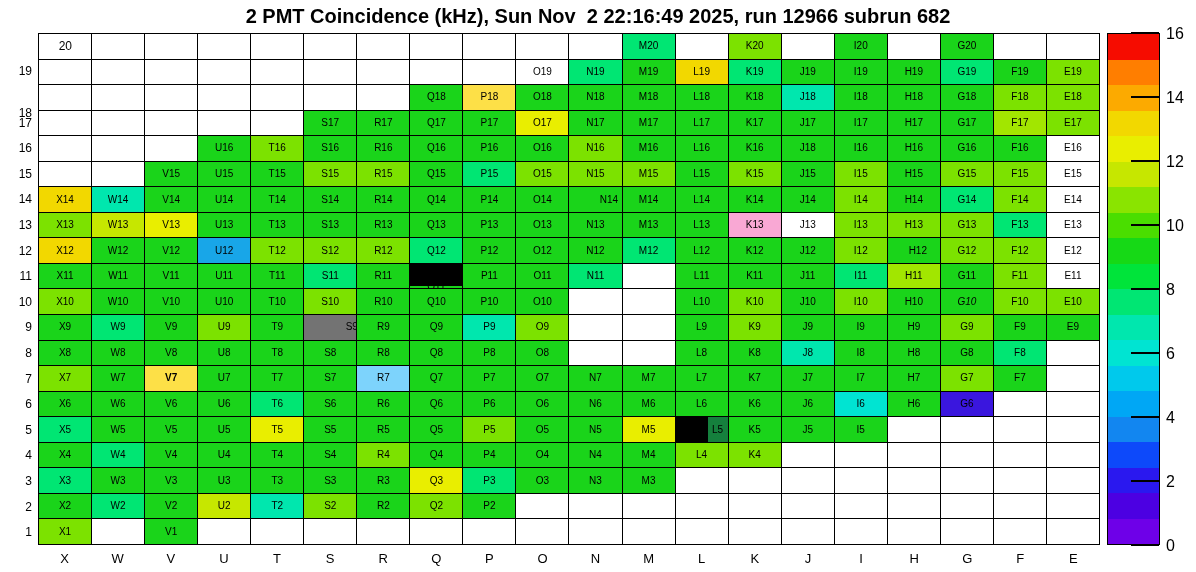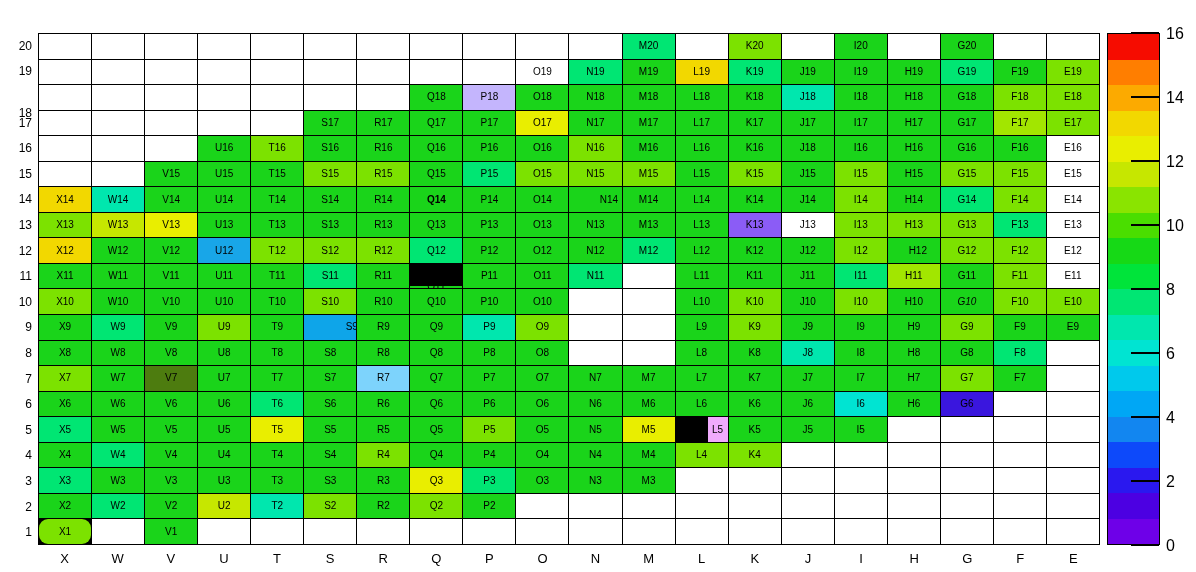--- a/index.html
+++ b/index.html
@@ -27,20 +27,21 @@
     border:1px solid #000; box-sizing:border-box; display:flex; flex-direction:column-reverse;
   }
   .band { flex:1 1 auto; }
   .ctick { position:absolute; background:#000; height:2px; width:28px; left:1131px; }
   .clab { position:absolute; left:1166px; font-size:16px; }
 </style>
 </head>
 <body>
 
 <div class="canvas">
+  <div class="title">2 PMT Coincidence (kHz), Sun Nov  2 22:16:49 2025, run 12966 subrun 682</div>
   <div class="grid" id="grid">
       <div class="cell" style="background: rgb(255, 255, 255);"></div>
       <div class="cell" style="background: rgb(255, 255, 255);"></div>
       <div class="cell" style="background: rgb(255, 255, 255);"></div>
       <div class="cell" style="background: rgb(255, 255, 255);"></div>
       <div class="cell" style="background: rgb(255, 255, 255);"></div>
       <div class="cell" style="background: rgb(255, 255, 255);"></div>
       <div class="cell" style="background: rgb(255, 255, 255);"></div>
       <div class="cell" style="background: rgb(255, 255, 255);"></div>
       <div class="cell" style="background: rgb(255, 255, 255);"></div>
@@ -76,21 +77,21 @@
       <div class="cell" style="background: rgb(26, 212, 26);">F19</div>
       <div class="cell" style="background: rgb(124, 226, 0);">E19</div>
       <div class="cell" style="background: rgb(255, 255, 255);"></div>
       <div class="cell" style="background: rgb(255, 255, 255);"></div>
       <div class="cell" style="background: rgb(255, 255, 255);"></div>
       <div class="cell" style="background: rgb(255, 255, 255);"></div>
       <div class="cell" style="background: rgb(255, 255, 255);"></div>
       <div class="cell" style="background: rgb(255, 255, 255);"></div>
       <div class="cell" style="background: rgb(255, 255, 255);"></div>
       <div class="cell" style="background: rgb(26, 212, 26);">Q18</div>
-      <div class="cell" style="background: #c4b5fd;">P18</div>
+      <div class="cell" style="background: #fde047;">P18</div>
       <div class="cell" style="background: rgb(26, 212, 26);">O18</div>
       <div class="cell" style="background: rgb(26, 212, 26);">N18</div>
       <div class="cell" style="background: rgb(26, 212, 26);">M18</div>
       <div class="cell" style="background: rgb(26, 212, 26);">L18</div>
       <div class="cell" style="background: rgb(26, 212, 26);">K18</div>
       <div class="cell" style="background: rgb(0, 231, 174);">J18</div>
       <div class="cell" style="background: rgb(26, 212, 26);">I18</div>
       <div class="cell" style="background: rgb(26, 212, 26);">H18</div>
       <div class="cell" style="background: rgb(26, 212, 26);">G18</div>
       <div class="cell" style="background: rgb(124, 226, 0);">F18</div>
@@ -155,21 +156,21 @@
       <div class="cell" style="background: rgb(124, 226, 0);">G15</div>
       <div class="cell" style="background: rgb(124, 226, 0);">F15</div>
       <div class="cell" style="background: rgb(255, 255, 255);">E15</div>
       <div class="cell" style="background: rgb(242, 216, 0);">X14</div>
       <div class="cell" style="background: rgb(0, 231, 174);">W14</div>
       <div class="cell" style="background: rgb(26, 212, 26);">V14</div>
       <div class="cell" style="background: rgb(26, 212, 26);">U14</div>
       <div class="cell" style="background: rgb(26, 212, 26);">T14</div>
       <div class="cell" style="background: rgb(26, 212, 26);">S14</div>
       <div class="cell" style="background: rgb(26, 212, 26);">R14</div>
-      <div class="cell" style="background: rgb(26, 212, 26); font-weight: bold;">Q14</div>
+      <div class="cell" style="background: rgb(26, 212, 26);">Q14</div>
       <div class="cell" style="background: rgb(26, 212, 26);">P14</div>
       <div class="cell" style="background: rgb(26, 212, 26);">O14</div>
       <div class="cell" style="background: rgb(26, 212, 26); padding-left: 27px;">N14</div>
       <div class="cell" style="background: rgb(26, 212, 26);">M14</div>
       <div class="cell" style="background: rgb(26, 212, 26);">L14</div>
       <div class="cell" style="background: rgb(26, 212, 26);">K14</div>
       <div class="cell" style="background: rgb(26, 212, 26);">J14</div>
       <div class="cell" style="background: rgb(124, 226, 0);">I14</div>
       <div class="cell" style="background: rgb(26, 212, 26);">H14</div>
       <div class="cell" style="background: rgb(0, 230, 115);">G14</div>
@@ -181,21 +182,21 @@
       <div class="cell" style="background: rgb(26, 212, 26);">U13</div>
       <div class="cell" style="background: rgb(26, 212, 26);">T13</div>
       <div class="cell" style="background: rgb(26, 212, 26);">S13</div>
       <div class="cell" style="background: rgb(26, 212, 26);">R13</div>
       <div class="cell" style="background: rgb(26, 212, 26);">Q13</div>
       <div class="cell" style="background: rgb(26, 212, 26);">P13</div>
       <div class="cell" style="background: rgb(26, 212, 26);">O13</div>
       <div class="cell" style="background: rgb(26, 212, 26);">N13</div>
       <div class="cell" style="background: rgb(26, 212, 26);">M13</div>
       <div class="cell" style="background: rgb(26, 212, 26);">L13</div>
-      <div class="cell" style="background: #8b5cf6;">K13</div>
+      <div class="cell" style="background: #f9a8d4;">K13</div>
       <div class="cell" style="background: rgb(255, 255, 255);">J13</div>
       <div class="cell" style="background: rgb(124, 226, 0);">I13</div>
       <div class="cell" style="background: rgb(124, 226, 0);">H13</div>
       <div class="cell" style="background: rgb(124, 226, 0);">G13</div>
       <div class="cell" style="background: rgb(0, 230, 115);">F13</div>
       <div class="cell" style="background: rgb(255, 255, 255);">E13</div>
       <div class="cell" style="background: rgb(242, 216, 0);">X12</div>
       <div class="cell" style="background: rgb(26, 212, 26);">W12</div>
       <div class="cell" style="background: rgb(26, 212, 26);">V12</div>
       <div class="cell" style="background: rgb(24, 166, 232);">U12</div>
@@ -253,21 +254,21 @@
       <div class="cell" style="background: rgb(124, 226, 0);">I10</div>
       <div class="cell" style="background: rgb(26, 212, 26);">H10</div>
       <div class="cell" style="background: rgb(26, 212, 26); font-style: italic;">G10</div>
       <div class="cell" style="background: rgb(124, 226, 0);">F10</div>
       <div class="cell" style="background: rgb(124, 226, 0);">E10</div>
       <div class="cell" style="background: rgb(26, 212, 26);">X9</div>
       <div class="cell" style="background: rgb(0, 230, 115);">W9</div>
       <div class="cell" style="background: rgb(26, 212, 26);">V9</div>
       <div class="cell" style="background: rgb(124, 226, 0);">U9</div>
       <div class="cell" style="background: rgb(26, 212, 26);">T9</div>
-      <div class="cell" style="background: #0ea5e9; padding-left: 43px;">S9</div>
+      <div class="cell" style="background: #737373; padding-left: 43px;">S9</div>
       <div class="cell" style="background: rgb(26, 212, 26);">R9</div>
       <div class="cell" style="background: rgb(26, 212, 26);">Q9</div>
       <div class="cell" style="background: rgb(0, 231, 174);">P9</div>
       <div class="cell" style="background: rgb(124, 226, 0);">O9</div>
       <div class="cell" style="background: rgb(255, 255, 255);"></div>
       <div class="cell" style="background: rgb(255, 255, 255);"></div>
       <div class="cell" style="background: rgb(26, 212, 26);">L9</div>
       <div class="cell" style="background: rgb(124, 226, 0);">K9</div>
       <div class="cell" style="background: rgb(26, 212, 26);">J9</div>
       <div class="cell" style="background: rgb(26, 212, 26);">I9</div>
@@ -290,21 +291,21 @@
       <div class="cell" style="background: rgb(26, 212, 26);">L8</div>
       <div class="cell" style="background: rgb(26, 212, 26);">K8</div>
       <div class="cell" style="background: rgb(0, 231, 174);">J8</div>
       <div class="cell" style="background: rgb(26, 212, 26);">I8</div>
       <div class="cell" style="background: rgb(26, 212, 26);">H8</div>
       <div class="cell" style="background: rgb(26, 212, 26);">G8</div>
       <div class="cell" style="background: rgb(0, 230, 115);">F8</div>
       <div class="cell" style="background: rgb(255, 255, 255);"></div>
       <div class="cell" style="background: rgb(124, 226, 0);">X7</div>
       <div class="cell" style="background: rgb(26, 212, 26);">W7</div>
-      <div class="cell" style="background: #4d7c0f;">V7</div>
+      <div class="cell" style="background: #fde047; font-weight: bold;">V7</div>
       <div class="cell" style="background: rgb(26, 212, 26);">U7</div>
       <div class="cell" style="background: rgb(26, 212, 26);">T7</div>
       <div class="cell" style="background: rgb(26, 212, 26);">S7</div>
       <div class="cell" style="background: #7dd3fc;">R7</div>
       <div class="cell" style="background: rgb(26, 212, 26);">Q7</div>
       <div class="cell" style="background: rgb(26, 212, 26);">P7</div>
       <div class="cell" style="background: rgb(26, 212, 26);">O7</div>
       <div class="cell" style="background: rgb(26, 212, 26);">N7</div>
       <div class="cell" style="background: rgb(26, 212, 26);">M7</div>
       <div class="cell" style="background: rgb(26, 212, 26);">L7</div>
@@ -340,21 +341,21 @@
       <div class="cell" style="background: rgb(26, 212, 26);">V5</div>
       <div class="cell" style="background: rgb(26, 212, 26);">U5</div>
       <div class="cell" style="background: rgb(233, 238, 0);">T5</div>
       <div class="cell" style="background: rgb(26, 212, 26);">S5</div>
       <div class="cell" style="background: rgb(26, 212, 26);">R5</div>
       <div class="cell" style="background: rgb(26, 212, 26);">Q5</div>
       <div class="cell" style="background: rgb(124, 226, 0);">P5</div>
       <div class="cell" style="background: rgb(26, 212, 26);">O5</div>
       <div class="cell" style="background: rgb(26, 212, 26);">N5</div>
       <div class="cell" style="background: rgb(233, 238, 0);">M5</div>
-      <div class="cell" style="background: #f0abfc; margin-left: 32px;">L5</div>
+      <div class="cell" style="background: #15803d; margin-left: 32px;">L5</div>
       <div class="cell" style="background: rgb(26, 212, 26);">K5</div>
       <div class="cell" style="background: rgb(26, 212, 26);">J5</div>
       <div class="cell" style="background: rgb(26, 212, 26);">I5</div>
       <div class="cell" style="background: rgb(255, 255, 255);"></div>
       <div class="cell" style="background: rgb(255, 255, 255);"></div>
       <div class="cell" style="background: rgb(255, 255, 255);"></div>
       <div class="cell" style="background: rgb(255, 255, 255);"></div>
       <div class="cell" style="background: rgb(26, 212, 26);">X4</div>
       <div class="cell" style="background: rgb(0, 230, 115);">W4</div>
       <div class="cell" style="background: rgb(26, 212, 26);">V4</div>
@@ -408,21 +409,21 @@
       <div class="cell" style="background: rgb(255, 255, 255);"></div>
       <div class="cell" style="background: rgb(255, 255, 255);"></div>
       <div class="cell" style="background: rgb(255, 255, 255);"></div>
       <div class="cell" style="background: rgb(255, 255, 255);"></div>
       <div class="cell" style="background: rgb(255, 255, 255);"></div>
       <div class="cell" style="background: rgb(255, 255, 255);"></div>
       <div class="cell" style="background: rgb(255, 255, 255);"></div>
       <div class="cell" style="background: rgb(255, 255, 255);"></div>
       <div class="cell" style="background: rgb(255, 255, 255);"></div>
       <div class="cell" style="background: rgb(255, 255, 255);"></div>
-      <div class="cell" style="background: rgb(124, 226, 0); border-radius: 9px;">X1</div>
+      <div class="cell" style="background: rgb(124, 226, 0);">X1</div>
       <div class="cell" style="background: rgb(255, 255, 255);"></div>
       <div class="cell" style="background: rgb(26, 212, 26);">V1</div>
       <div class="cell" style="background: rgb(255, 255, 255);"></div>
       <div class="cell" style="background: rgb(255, 255, 255);"></div>
       <div class="cell" style="background: rgb(255, 255, 255);"></div>
       <div class="cell" style="background: rgb(255, 255, 255);"></div>
       <div class="cell" style="background: rgb(255, 255, 255);"></div>
       <div class="cell" style="background: rgb(255, 255, 255);"></div>
       <div class="cell" style="background: rgb(255, 255, 255);"></div>
       <div class="cell" style="background: rgb(255, 255, 255);"></div>
@@ -430,21 +431,21 @@
       <div class="cell" style="background: rgb(255, 255, 255);"></div>
       <div class="cell" style="background: rgb(255, 255, 255);"></div>
       <div class="cell" style="background: rgb(255, 255, 255);"></div>
       <div class="cell" style="background: rgb(255, 255, 255);"></div>
       <div class="cell" style="background: rgb(255, 255, 255);"></div>
       <div class="cell" style="background: rgb(255, 255, 255);"></div>
       <div class="cell" style="background: rgb(255, 255, 255);"></div>
       <div class="cell" style="background: rgb(255, 255, 255);"></div>
     </div>
   <div id="ylabels">
-      <div class="ylab" style="top: 38.8px;">20</div>
+      <div class="ylab" style="top: 38.8px; padding-left: 40px;">20</div>
       <div class="ylab" style="top: 64.4px;">19</div>
       <div class="ylab" style="top: 106px;">18</div>
       <div class="ylab" style="top: 115.6px;">17</div>
       <div class="ylab" style="top: 141.2px;">16</div>
       <div class="ylab" style="top: 166.8px;">15</div>
       <div class="ylab" style="top: 192.4px;">14</div>
       <div class="ylab" style="top: 218px;">13</div>
       <div class="ylab" style="top: 243.6px;">12</div>
       <div class="ylab" style="top: 269.2px;">11</div>
       <div class="ylab" style="top: 294.8px;">10</div>

